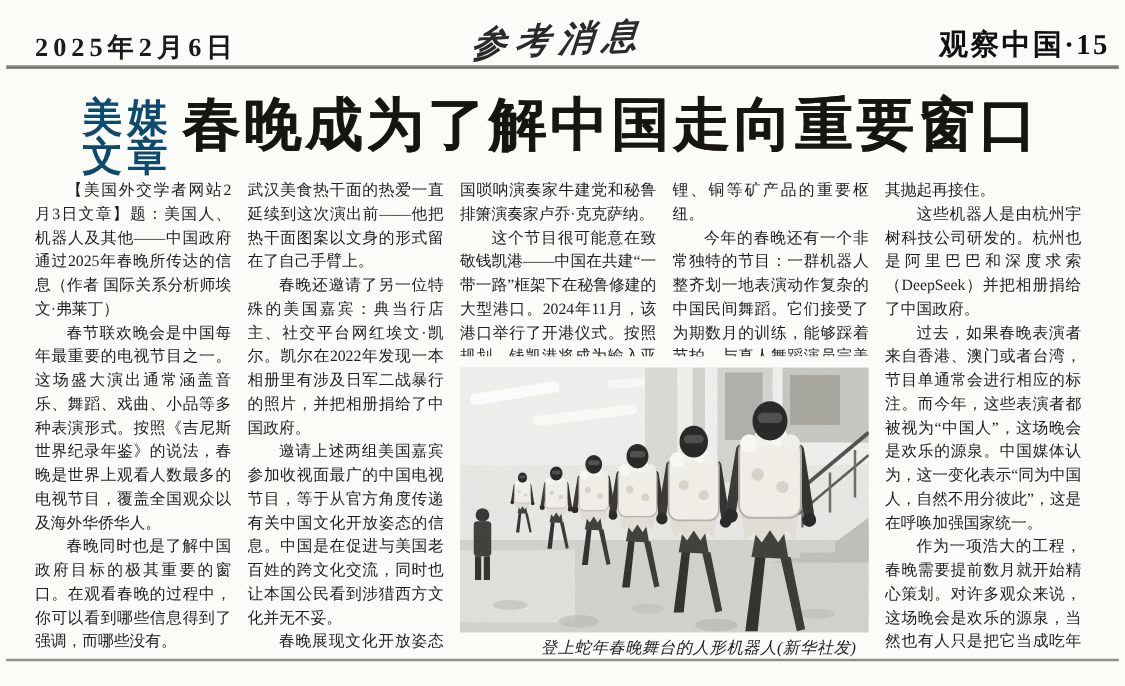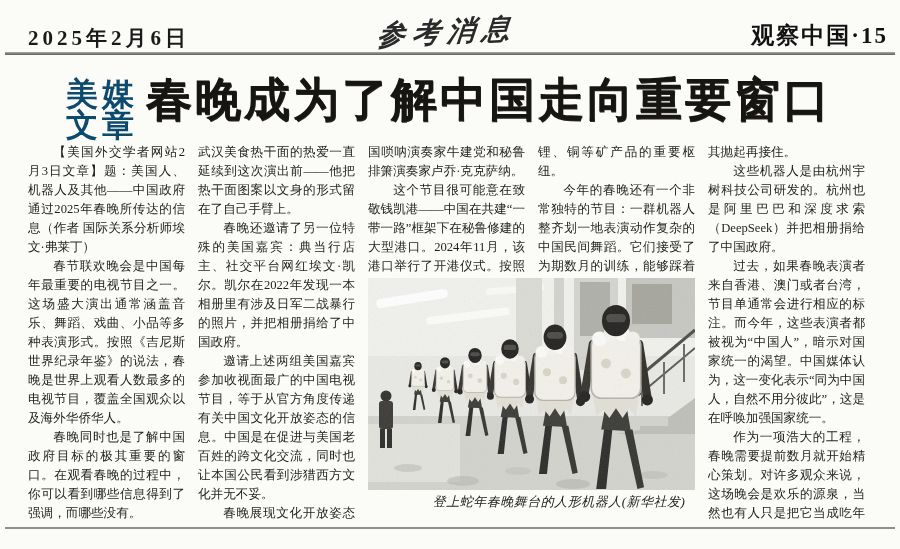--- a/index.html
+++ b/index.html
@@ -43,21 +43,21 @@
     display:flex;gap:13px;
   }
   .col{
     width:157px;flex:0 0 157px;height:380px;overflow:hidden;
     font-size:12.6px;line-height:19px;text-align:justify;color:#1e1e1e;
   }
   .col.short{height:142px;}
   .col p{margin:0;text-indent:2em;}
   .col p.cont{text-indent:0;}
   
-  .photo-fig{position:absolute;left:368px;top:278px;width:382px;margin:0;}
+  .photo-fig{position:absolute;left:368px;top:294px;width:382px;margin:0;}
   .photo-fig svg{display:block;background:#e9e9e6;}
   .photo-caption{
     margin-top:3px;text-align:center;
     font-size:13px;font-style:italic;letter-spacing:0.5px;color:#222;
   }
   .footer-rule{
     position:absolute;left:5px;right:5px;top:527px;height:1.5px;background:#8f8f8b;
   }
 </style>
 </head>
@@ -93,21 +93,21 @@
       <p class="cont">国唢呐演奏家牛建党和秘鲁排箫演奏家卢乔·克克萨纳。</p>
       <p>这个节目很可能意在致敬钱凯港——中国在共建“一带一路”框架下在秘鲁修建的大型港口。2024年11月，该港口举行了开港仪式。按照规划，钱凯港将成为输入亚洲商品和输出</p>
     </div>
     <div class="col short">
       <p class="cont">锂、铜等矿产品的重要枢纽。</p>
       <p>今年的春晚还有一个非常独特的节目：一群机器人整齐划一地表演动作复杂的中国民间舞蹈。它们接受了为期数月的训练，能够踩着节拍，与真人舞蹈演员完美共舞。这些机器人还能熟练地旋转手帕，并将</p>
     </div>
     <div class="col">
       <p class="cont">其抛起再接住。</p>
       <p>这些机器人是由杭州宇树科技公司研发的。杭州也是阿里巴巴和深度求索（DeepSeek）并把相册捐给了中国政府。</p>
-      <p>过去，如果春晚表演者来自香港、澳门或者台湾，节目单通常会进行相应的标注。而今年，这些表演者都被视为“中国人”，暗示对国家统一的渴望。中国媒体认为，这一变化表示“同为中国人，自然不用分彼此”，这是在呼唤加强国家统一。</p>
+      <p>过去，如果春晚表演者来自香港、澳门或者台湾，节目单通常会进行相应的标注。而今年，这些表演者都被视为“中国人”，这场晚会是欢乐的源泉。中国媒体认为，这一变化表示“同为中国人，自然不用分彼此”，这是在呼唤加强国家统一。</p>
       <p>作为一项浩大的工程，春晚需要提前数月就开始精心策划。对许多观众来说，这场晚会是欢乐的源泉，当然也有人只是把它当成吃年夜饭时的背景音。不过，春晚同样是政府传达信息的重要平台。我们应当关注其中显露和没有显露的信息，从中察觉外交政策的方向，以及政府与民间的互动方式。</p>
     </div>
   </div>
 
   <figure class="photo-fig">
     <svg width="327" height="212" viewBox="0 0 327 212" xmlns="http://www.w3.org/2000/svg">
       <defs>
         <filter id="grain">
             <feTurbulence type="fractalNoise" baseFrequency="0.8" numOctaves="2"></feTurbulence>
             <feColorMatrix type="saturate" values="0"></feColorMatrix>

